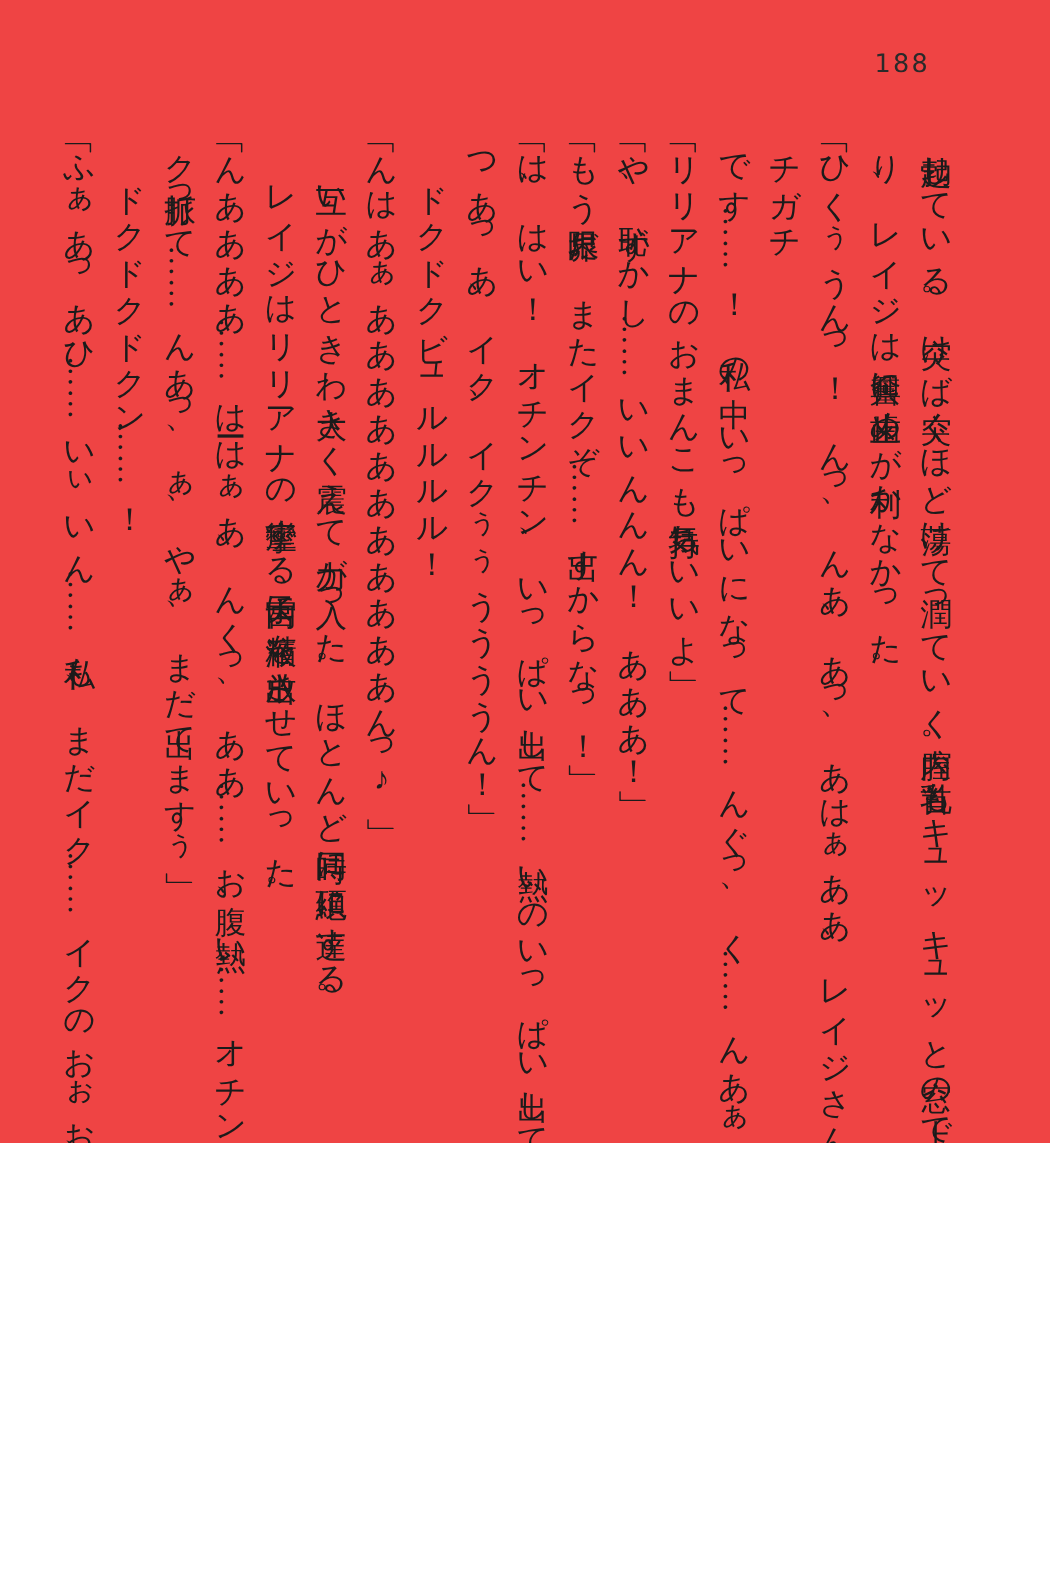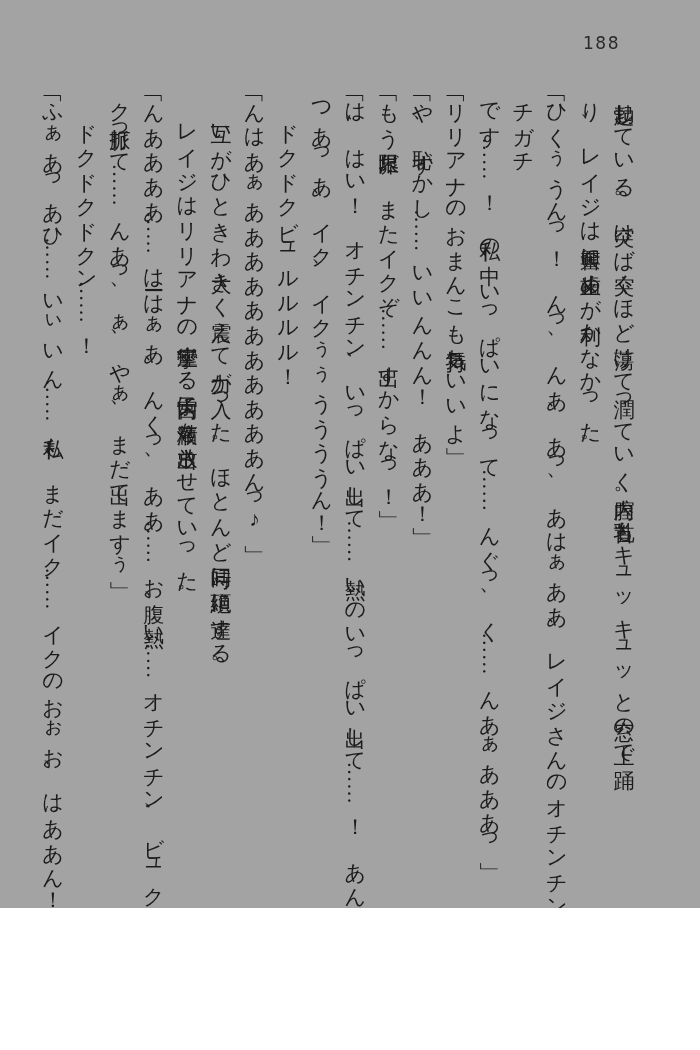--- a/index.html
+++ b/index.html
@@ -5,22 +5,22 @@
   html, body {
     margin: 0;
     padding: 0;
     width: 700px;
     height: 1050px;
     background: #ffffff;
   }
   .page {
     position: relative;
     width: 700px;
-    height: 908px;
-    background: #a3a3a3;
+    height: 762px;
+    background: #ef4444;
     overflow: hidden;
     font-family: "Liberation Serif", "DejaVu Serif", serif;
     color: #1b1b1b;
   }
   .page-number {
     position: absolute;
     top: 33px;
     left: 583px;
     font-family: "DejaVu Sans", sans-serif;
     font-size: 17px;

